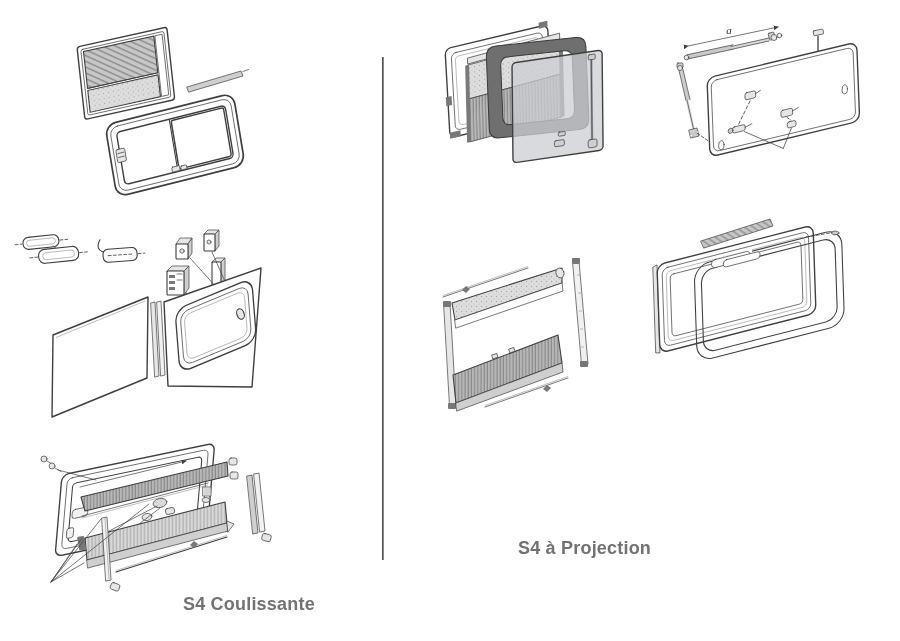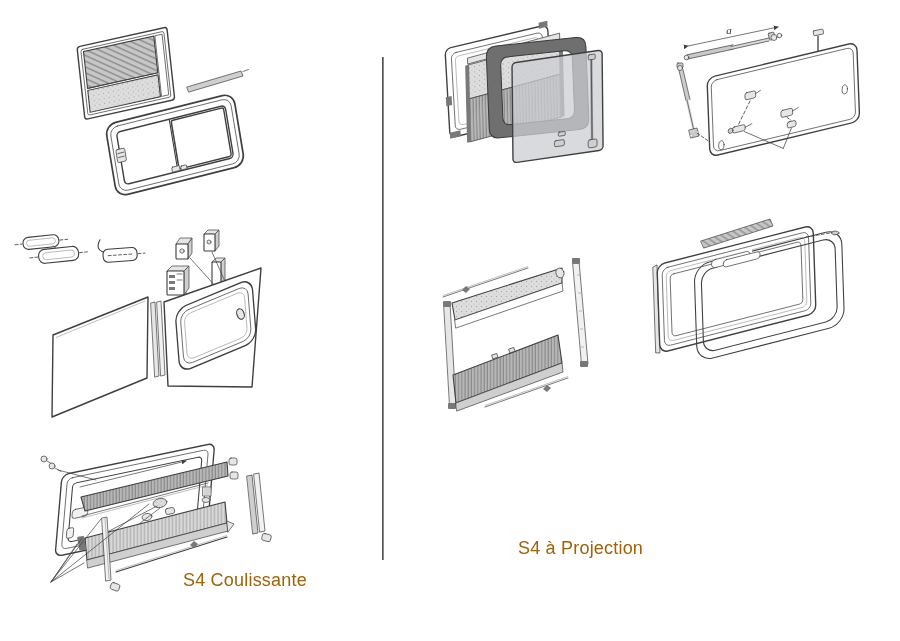--- a/index.html
+++ b/index.html
@@ -1,22 +1,22 @@
 <!DOCTYPE html>
 <html><head>
 <meta charset="utf-8">
 <style>
   html,body{margin:0;padding:0;background:#fff;}
   #page{position:relative;width:900px;height:641px;background:#fff;overflow:hidden;
         font-family:"Liberation Sans", sans-serif;}
   #art{position:absolute;left:0;top:0;}
-  .section-label{position:absolute;font-weight:normal;font-size:18px;color:#a16207;
+  .section-label{position:absolute;font-weight:bold;font-size:18px;color:#737373;
 romane        text-decoration:underline;text-decoration-thickness:2px;text-underline-offset:3px;
         letter-spacing:.2px;cursor:pointer;white-space:nowrap;}
-  #label-coulissante{left:183px;top:570px;text-align:right;}
+  #label-coulissante{left:183px;top:594px;text-align:right;}
   #label-projection{left:518px;top:538px;}
   
   .ln{fill:none;stroke:#3f3f3f;stroke-width:1.1;stroke-linejoin:round;stroke-linecap:round;}
   .w13{stroke-width:1.4}.w16{stroke-width:1.7}
   .thin{stroke-width:.7}.vthin{stroke-width:.55;stroke:#8a8a8a}
   .dash{stroke-dasharray:3 2.2;stroke-width:.8}
   .f-white{fill:#ffffff}.f-grey{fill:#e6e6e6}.f-lgrey{fill:#f1f1f1}
   .f-mgrey{fill:#cfcfcf}.f-dk{fill:#787878}
   .f-hatch{fill:url(#pHatch)}.f-stip{fill:url(#pStip)}
   .f-pleat{fill:url(#pPleat)}.f-pleatL{fill:url(#pPleatL)}

